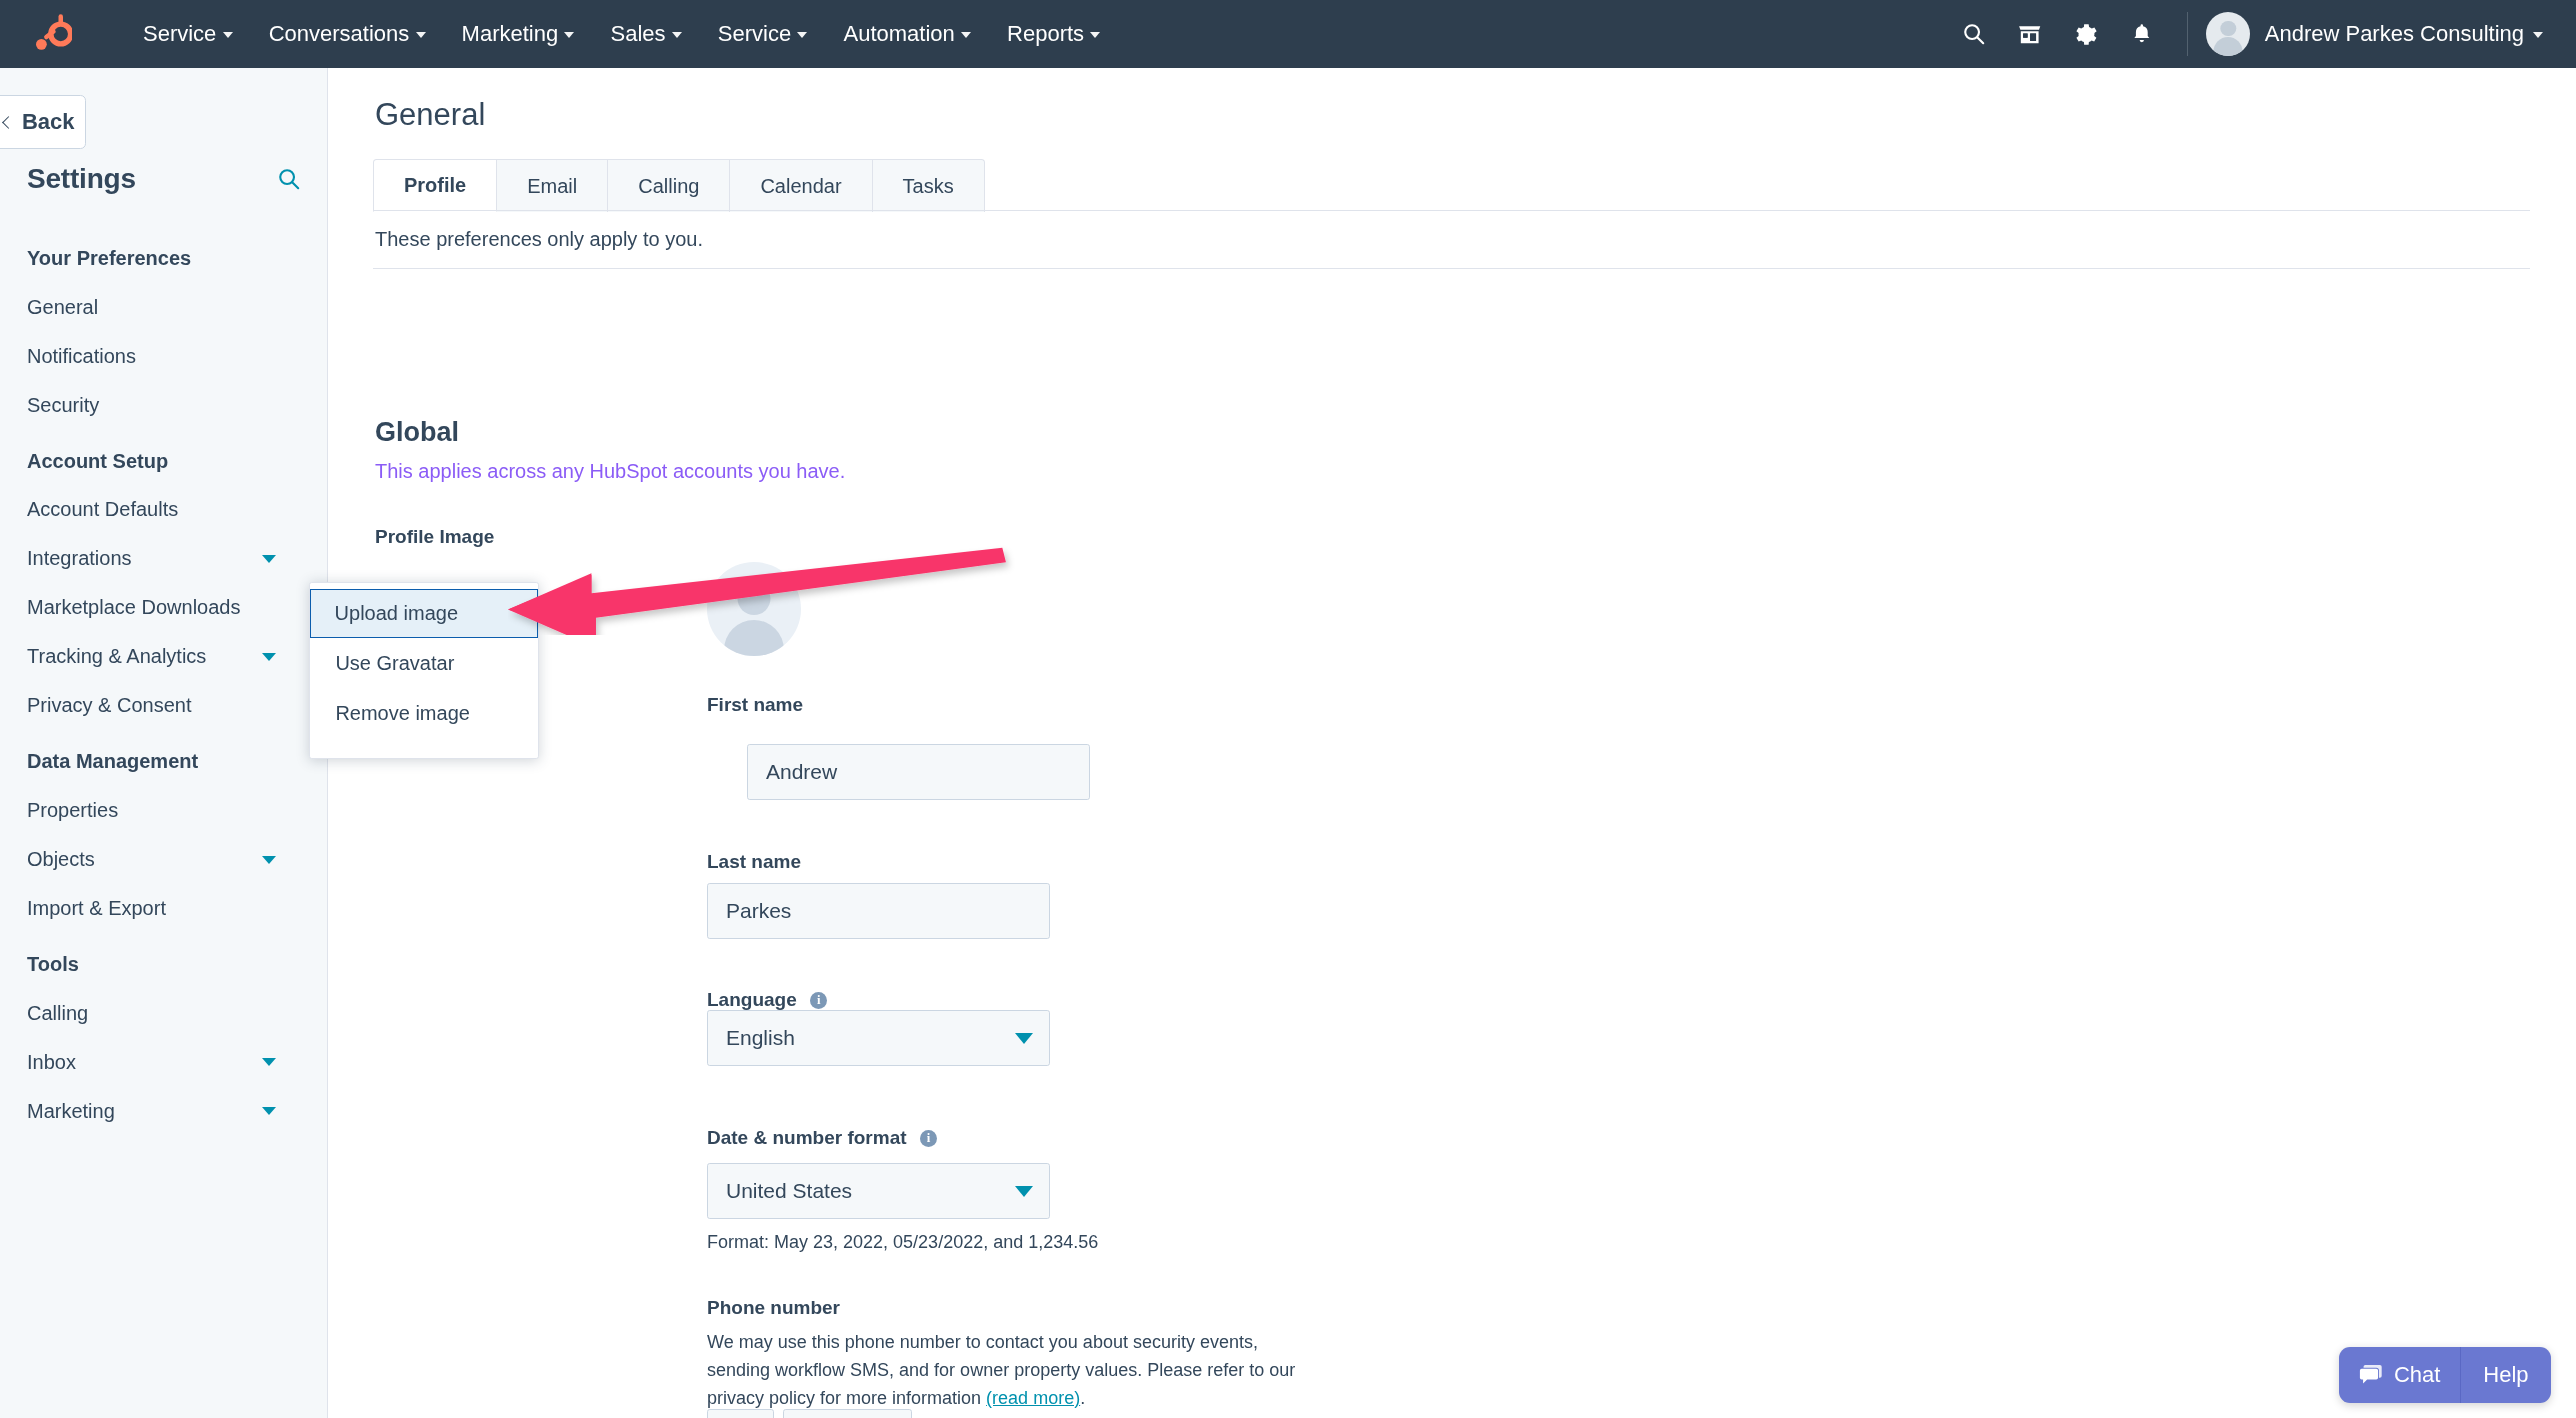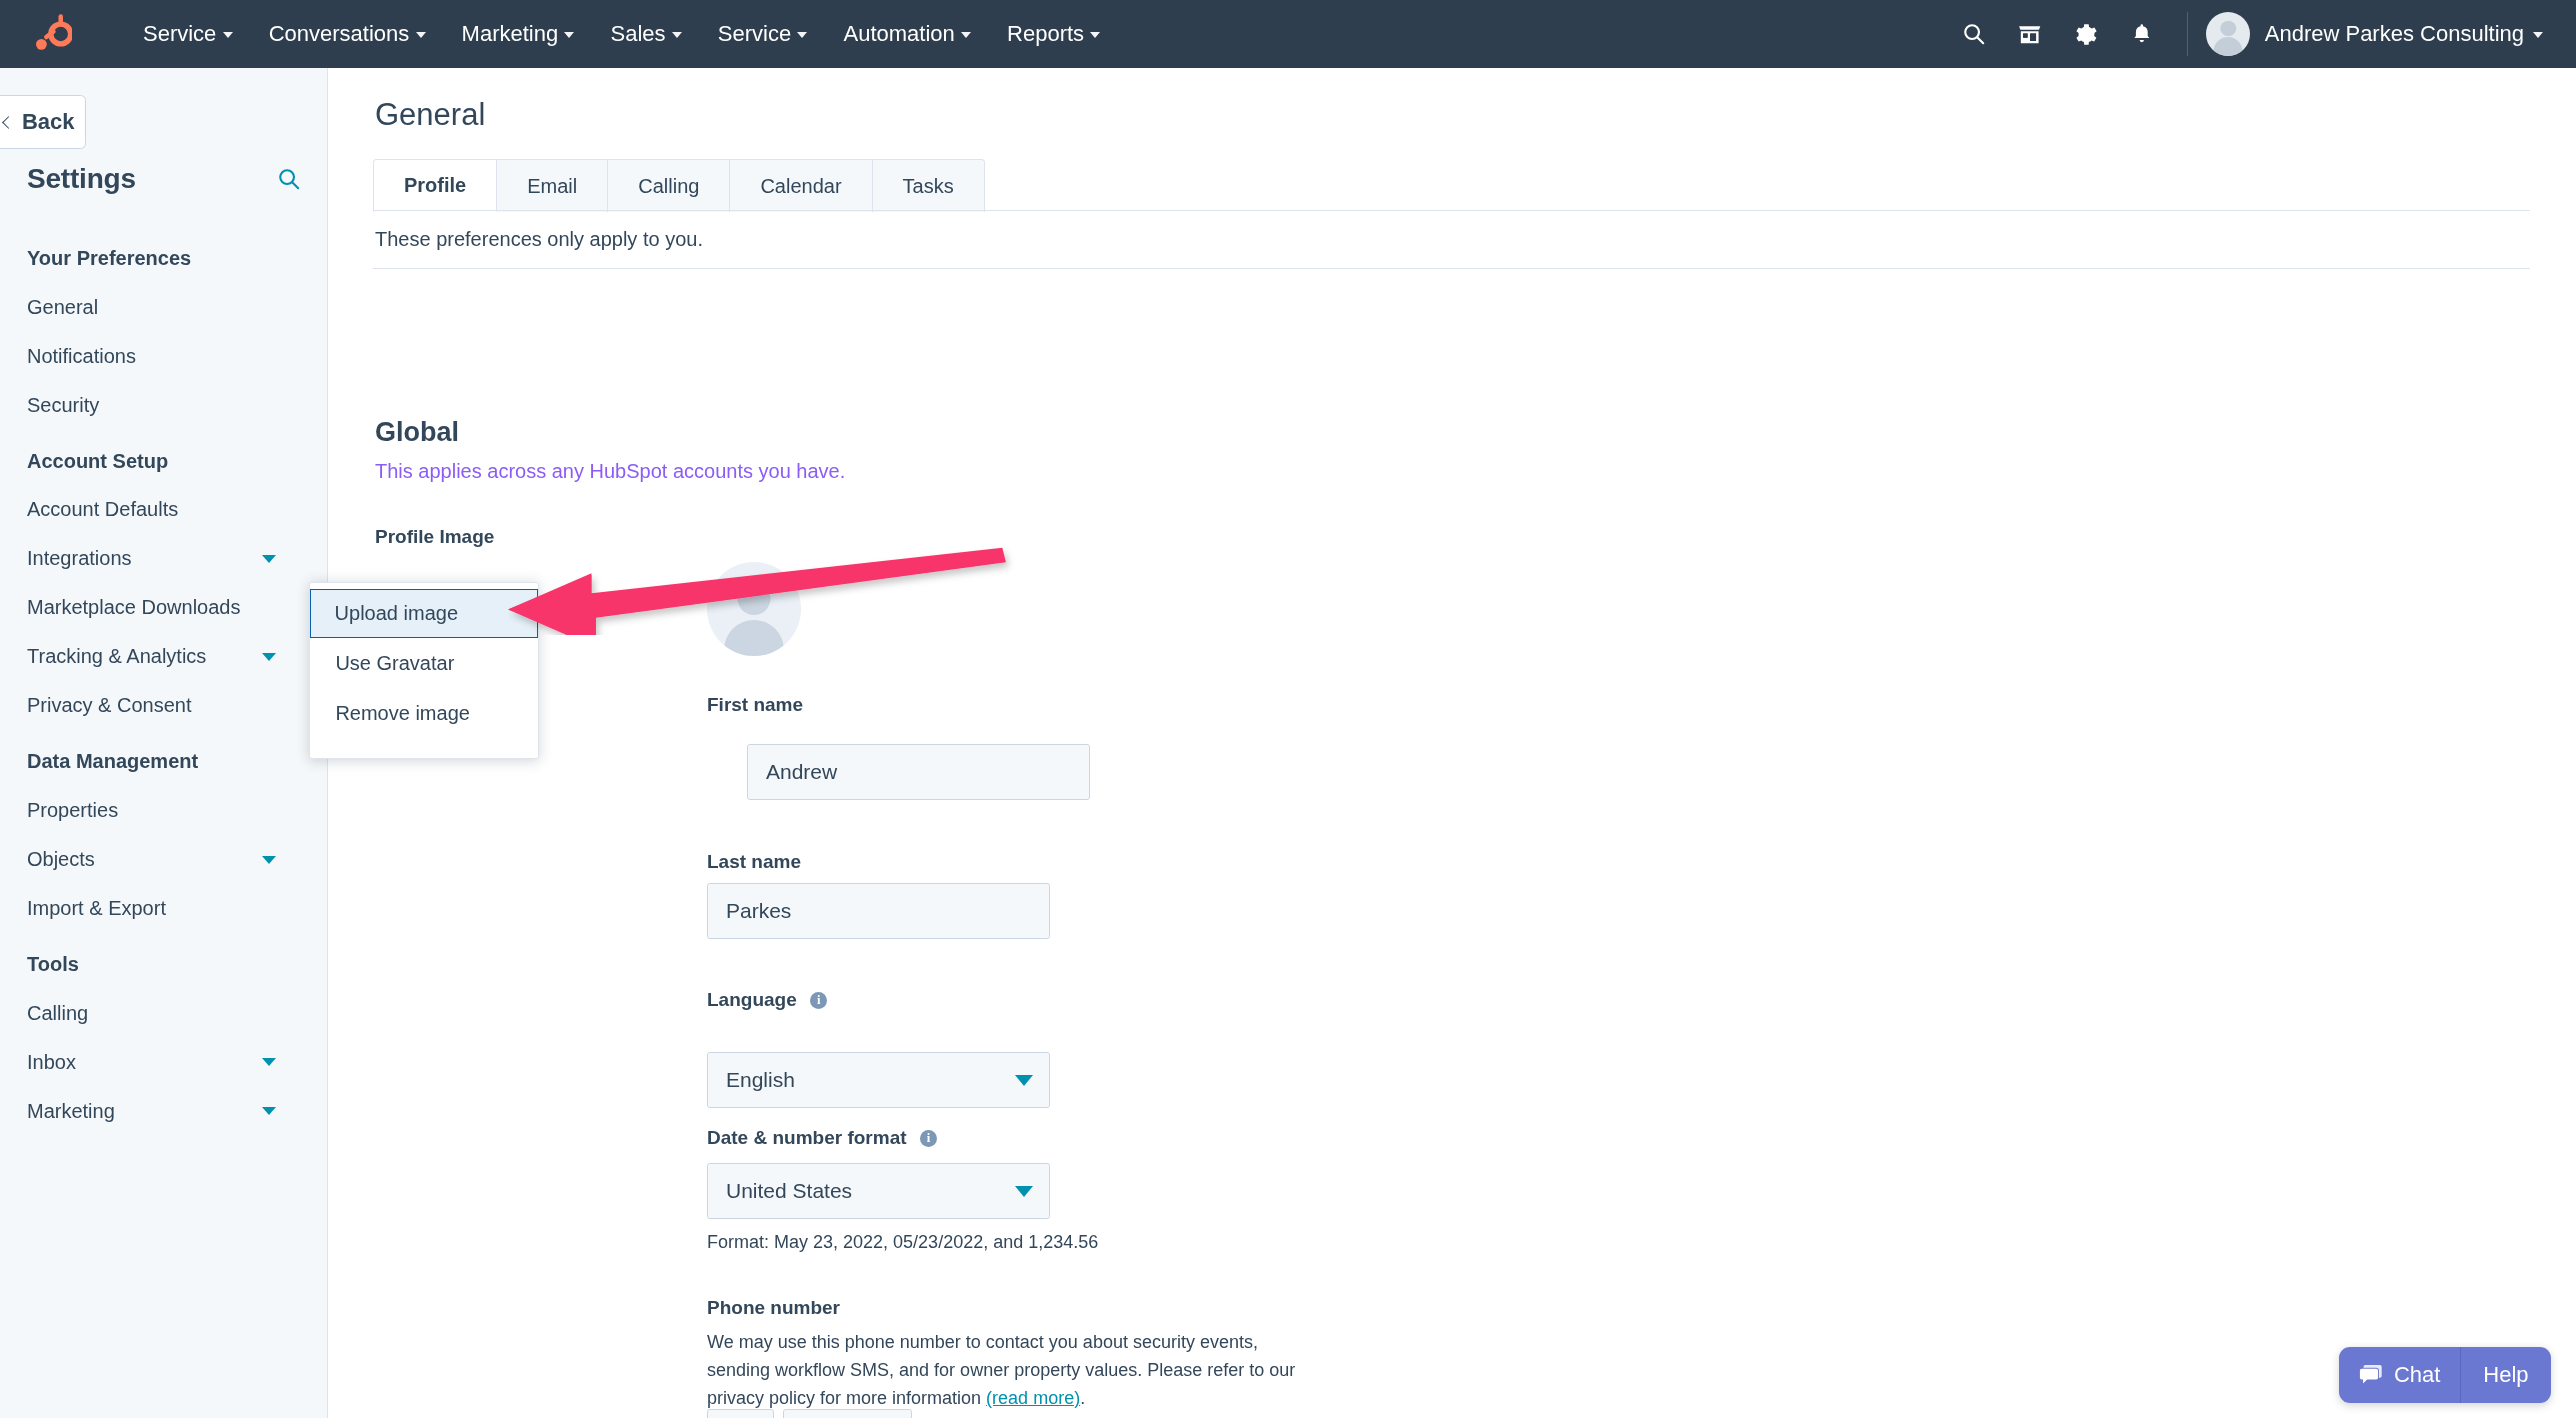--- a/index.html
+++ b/index.html
@@ -355,21 +355,21 @@
 
     <div class="field-lbl" style="left:379px; top:783px;">Last name</div>
     <div class="input-box" style="top:815px;">
       <span>Parkes</span>
     </div>
 
     <div class="field-lbl" style="left:379px; top:921px;">
       <span>Language</span>
       <span class="info-i">i</span>
     </div>
-    <div class="select-box" style="top:984px;">
+    <div class="select-box" style="top:942px;">
       <span>English</span>
       <span class="sel-caret"></span>
     </div>
 
     <div class="field-lbl" style="left:379px; top:1059px;">
       <span>Date &amp; number format</span>
       <span class="info-i">i</span>
     </div>
     <div class="select-box" style="top:1095px;">
       <span>United States</span>

